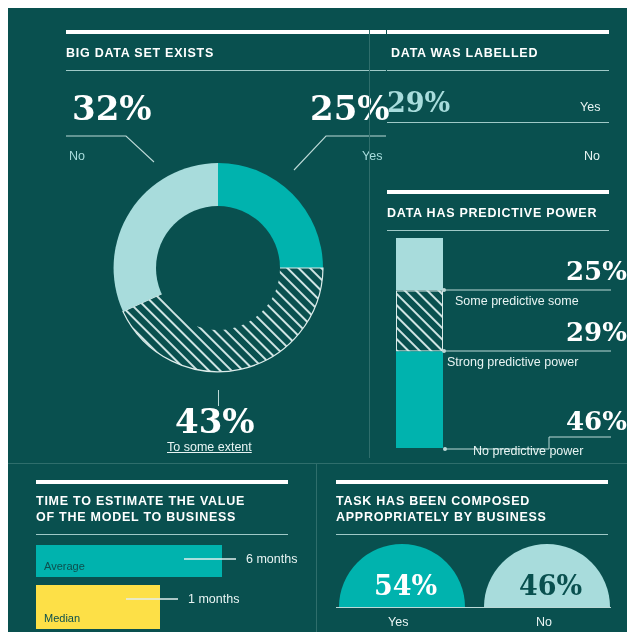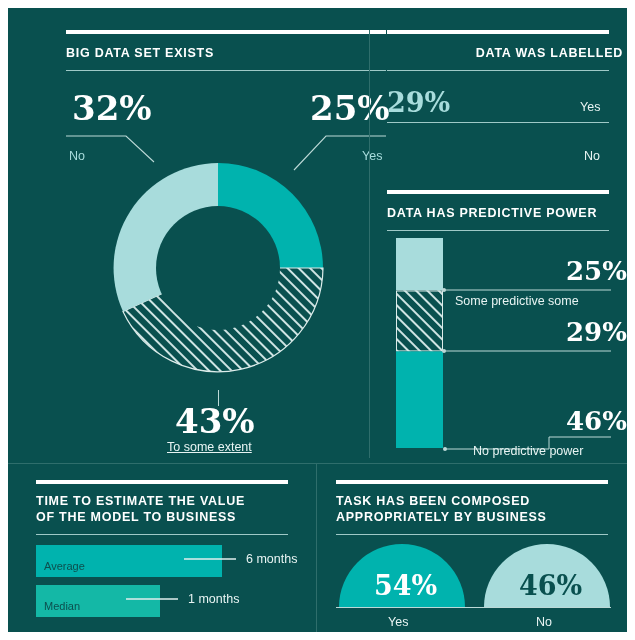--- a/index.html
+++ b/index.html
@@ -147,21 +147,21 @@
 
     <div class="leader" style="left:180px; top:382px; width:1px; height:16px;"></div>
     <div class="big-num num-34" style="left:137px; top:396px;">43%</div>
     <div class="cap-label-white" style="left:129px; top:432px;text-decoration:underline;">To some extent</div>
   </div>
 
   <div class="divider-v" style="left:361px; top:22px; height:428px;"></div>
 
   <div class="panel" style="left:361px; top:0; width:258px; height:180px;">
     <div class="rule-thick" style="left:18px; top:22px; width:222px;"></div>
-    <div class="panel-title" style="left:32px; top:37px; width:222px;text-align:right;">DATA WAS LABELLED</div>
+    <div class="panel-title" style="left:22px; top:37px; width:222px;">DATA WAS LABELLED</div>
     <div class="rule-thin" style="left:18px; top:62px; width:222px;"></div>
 
     <div class="big-num num-27" style="left:18px; top:81px; color:#a8dcdc;">29%</div>
     <div class="cap-label-white" style="left:211px; top:92px;">Yes</div>
     <div class="rule-thin" style="left:18px; top:114px; width:222px;"></div>
 
     <div class="cap-label-white" style="left:215px; top:141px;">No</div>
   </div>
 
   <div class="panel" style="left:361px; top:172px; width:208px; height:278px;">
@@ -187,20 +187,21 @@
       <line x1="2" y1="4" x2="170" y2="4" stroke="#bcd9d7" stroke-width="1"></line>
       <circle cx="3" cy="4" r="2" fill="#bcd9d7"></circle>
     </svg>
     <div class="cap-label-white" style="left:86px; top:114px;">Some predictive some</div>
 
     <div class="big-num num-26" style="left:197px; top:139px;">29%</div>
     <svg style="position:absolute; left:72px; top:167px;" width="172" height="8">
       <line x1="2" y1="4" x2="170" y2="4" stroke="#bcd9d7" stroke-width="1"></line>
       <circle cx="3" cy="4" r="2" fill="#bcd9d7"></circle>
     </svg>
+    <div class="cap-label-white" style="left:78px; top:175px;">Strong predictive power</div>
 
     <div class="big-num num-26" style="left:197px; top:228px;">46%</div>
     <svg style="position:absolute; left:72px; top:243px;" width="172" height="30">
       <polyline points="170,14 108,14 108,26 4,26" fill="none" stroke="#bcd9d7" stroke-width="1"></polyline>
       <circle cx="4" cy="26" r="2" fill="#bcd9d7"></circle>
     </svg>
     <div class="cap-label-white" style="left:104px; top:264px;">No predictive power</div>
   </div>
 
   <div class="divider-h" style="left:0px; top:455px; width:619px;"></div>
@@ -212,21 +213,21 @@
     <div class="rule-thin" style="left:28px; top:71px; width:252px;"></div>
 
     <div class="hbar" style="left:28px; top:82px; width:186px; height:32px; background:#00b3ae;">
       <span class="hbar-label">Average</span>
     </div>
     <svg style="position:absolute; left:176px; top:93px;" width="60" height="6">
       <line x1="0" y1="3" x2="52" y2="3" stroke="#e2eeed" stroke-width="1.6"></line>
     </svg>
     <div class="cap-label-white" style="left:238px; top:89px;">6 months</div>
 
-    <div class="hbar" style="left:28px; top:122px; width:124px; height:32px; background:#14b8a6;">
+    <div class="hbar" style="left:28px; top:122px; width:124px; height:44px; background:#fde047;">
       <span class="hbar-label">Median</span>
     </div>
     <svg style="position:absolute; left:118px; top:133px;" width="60" height="6">
       <line x1="0" y1="3" x2="52" y2="3" stroke="#e2eeed" stroke-width="1.6"></line>
     </svg>
     <div class="cap-label-white" style="left:180px; top:129px;">1 months</div>
   </div>
 
   <div class="divider-v" style="left:308px; top:455px; height:169px;"></div>
 

